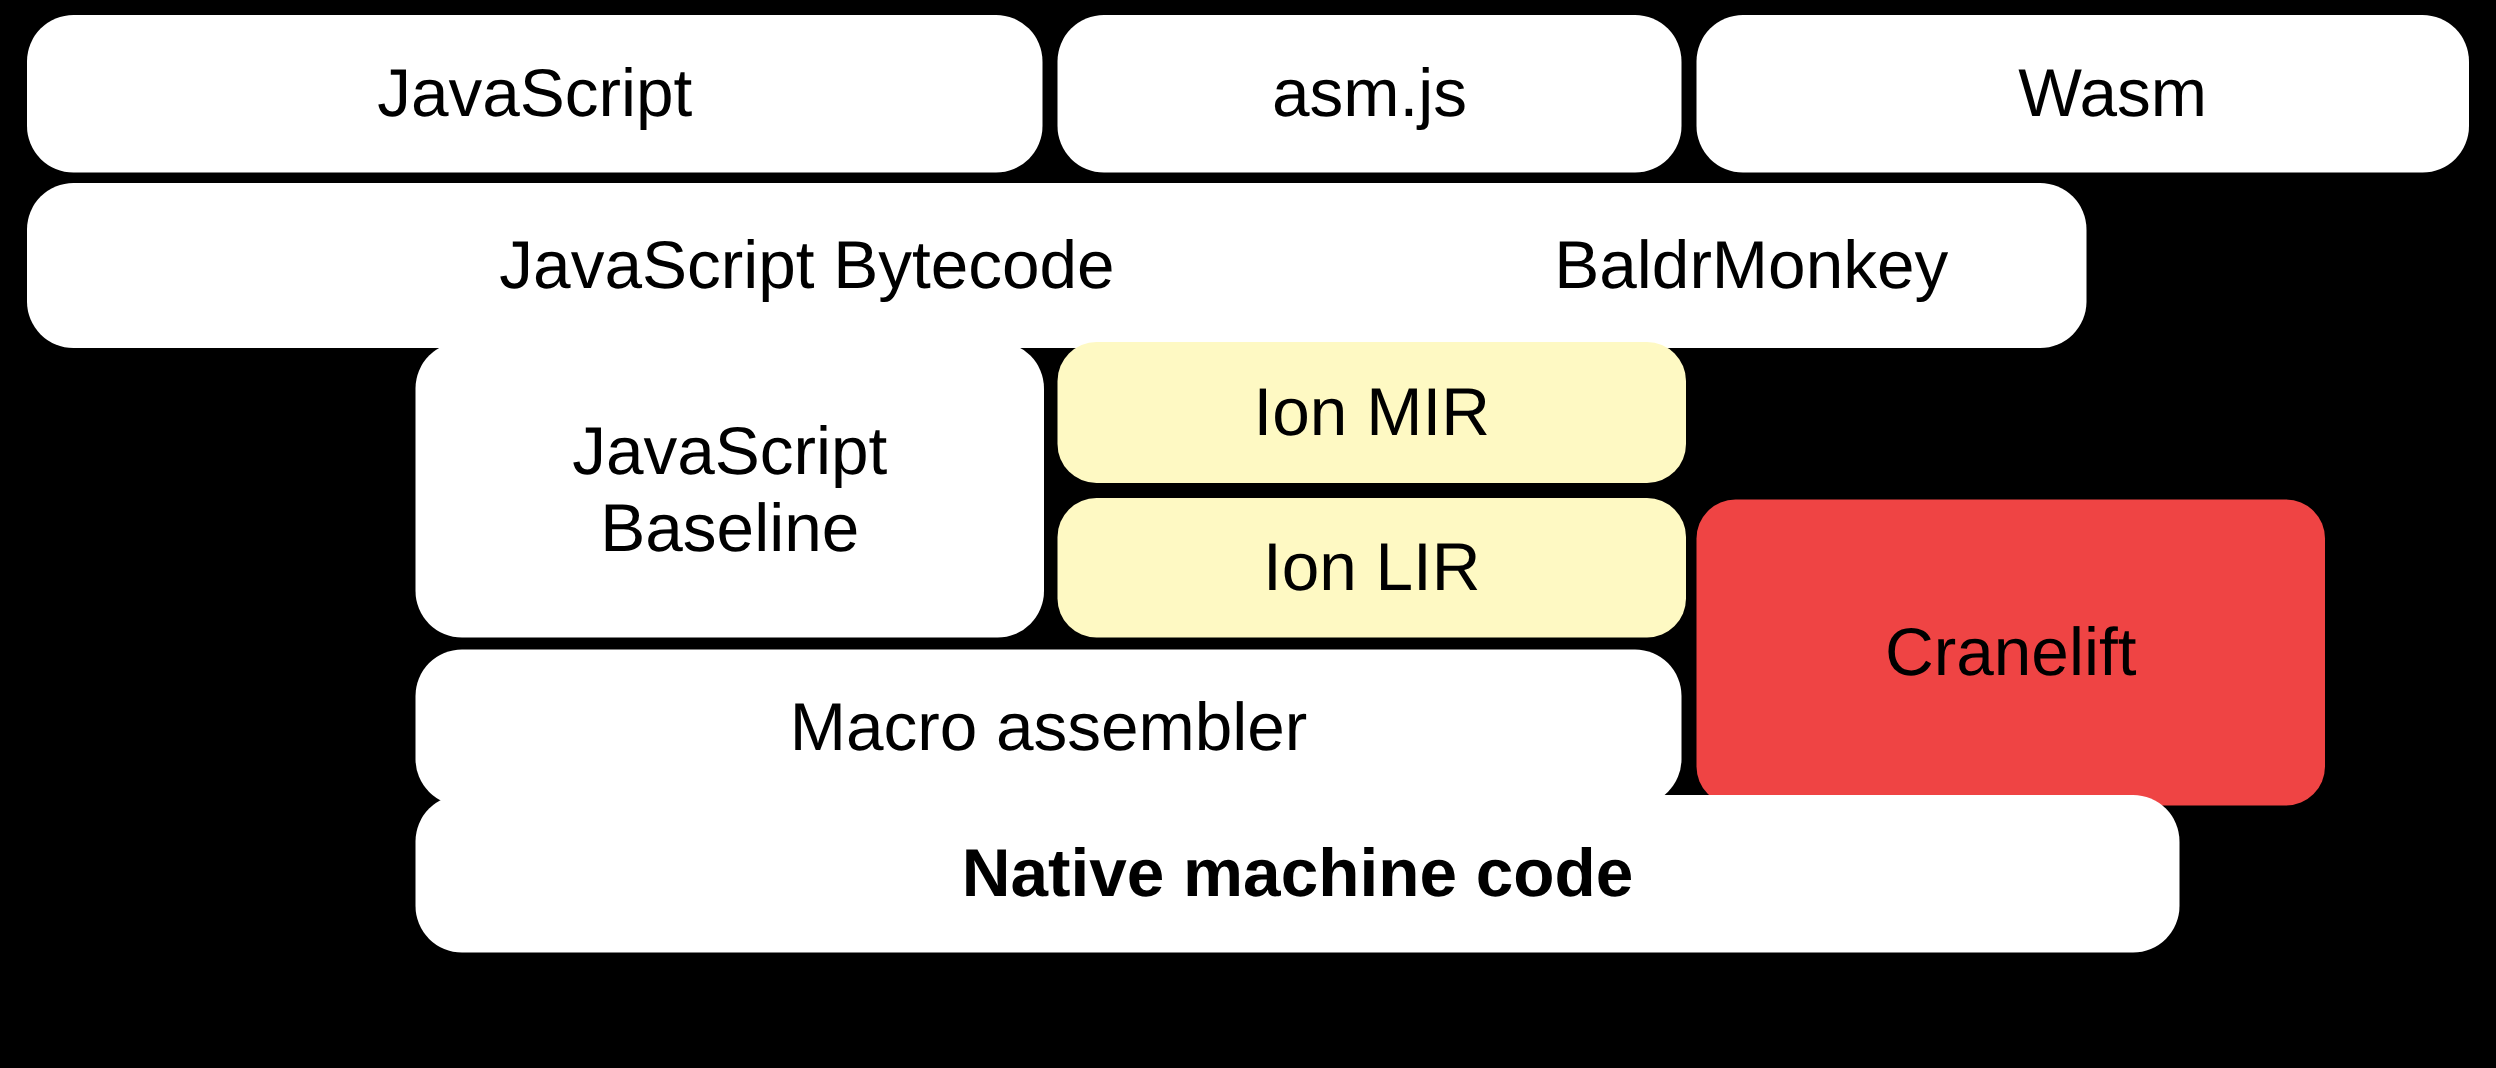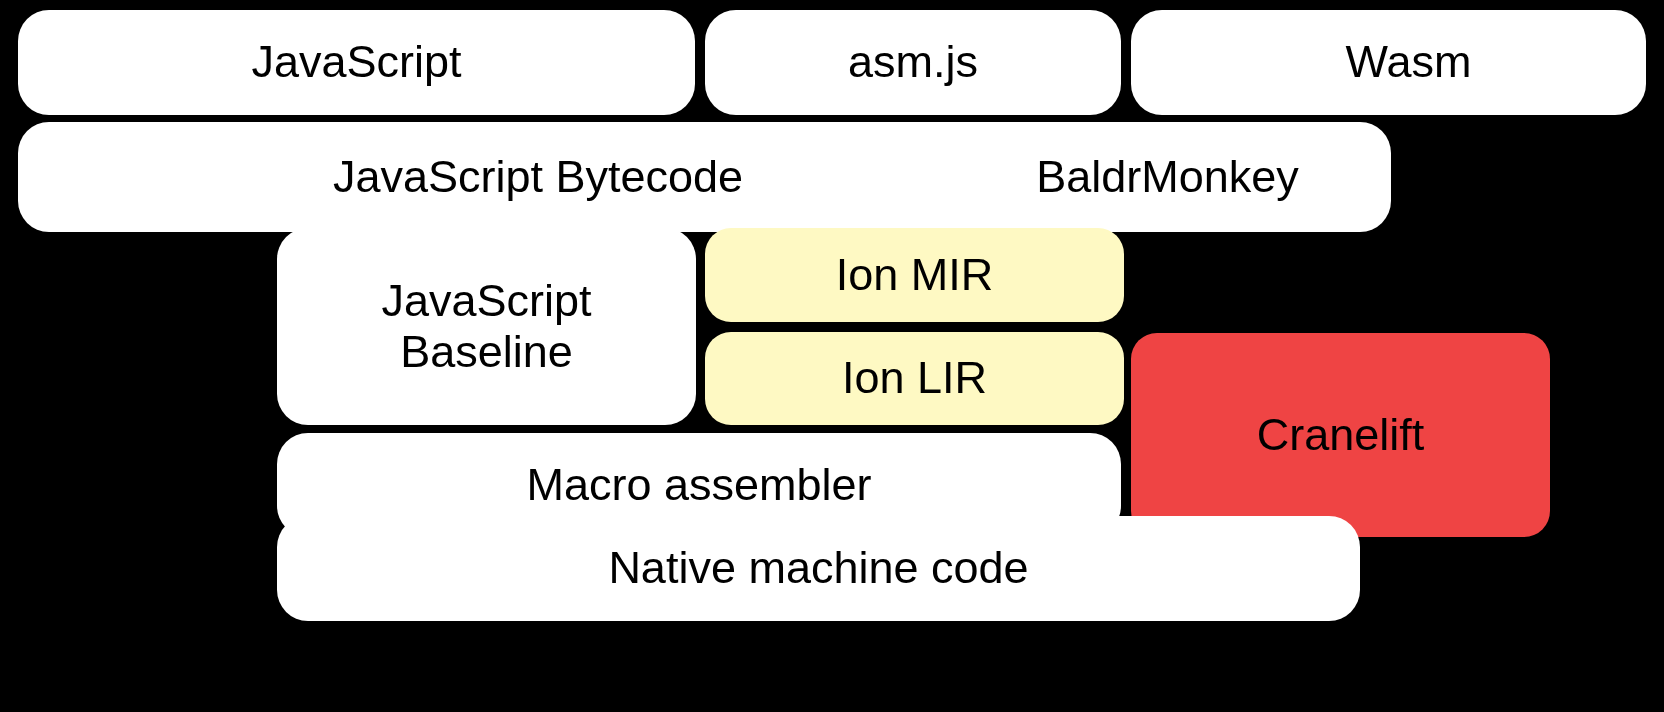--- a/index.html
+++ b/index.html
@@ -53,21 +53,21 @@
 
   
   #n-interpreter       { left: 22px;   top: 228px; width: 244px; height: 309px; }
   #n-js-baseline       { left: 277px;  top: 228px; width: 419px; height: 197px; }
   #n-ion-mir           { left: 705px;  top: 228px; width: 419px; height: 94px;  }
   #n-ion-lir           { left: 705px;  top: 332px; width: 419px; height: 93px;  }
   #n-cranelift         { left: 1131px; top: 333px; width: 419px; height: 204px; }
   #n-macro-assembler   { left: 277px;  top: 433px; width: 844px; height: 104px; }
 
   
-  #n-native-code       { left: 277px;  top: 516px; width: 1083px; height: 105px; }
+  #n-native-code       { left: 277px;  top: 530px; width: 1176px; height: 105px; font-weight: bold; }
 </style>
 </head>
 <body>
 
 <div id="diagram">
 
   <div class="node fill-white" id="n-javascript">JavaScript</div>
 
   <div class="node fill-white" id="n-asmjs">asm.js</div>
 

